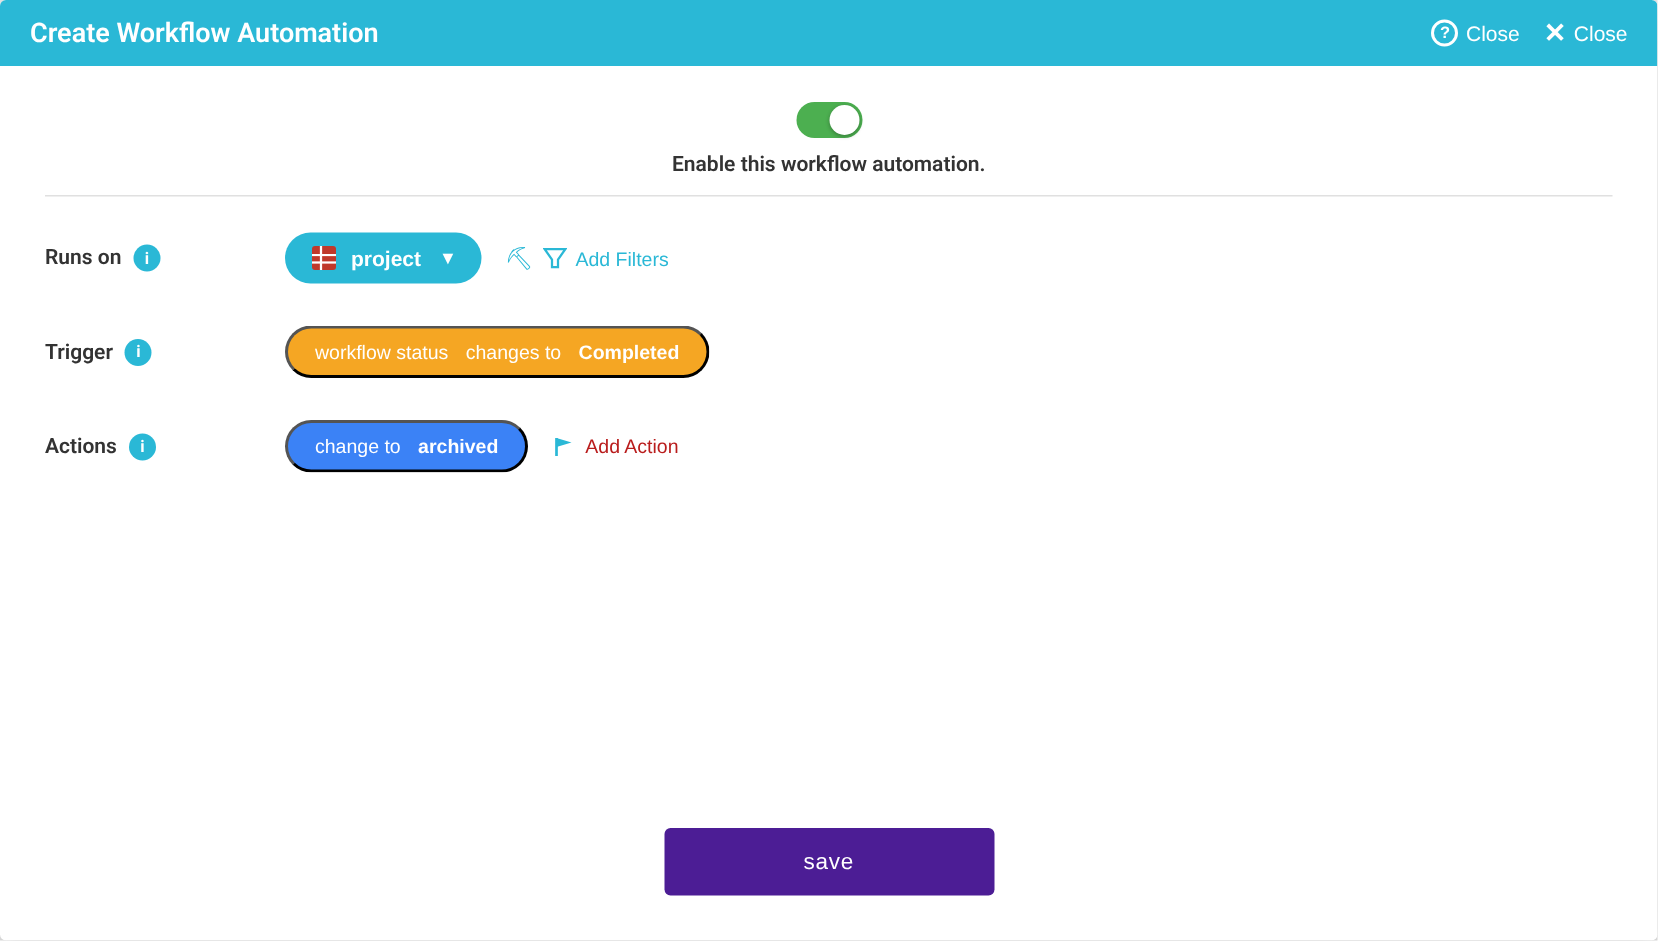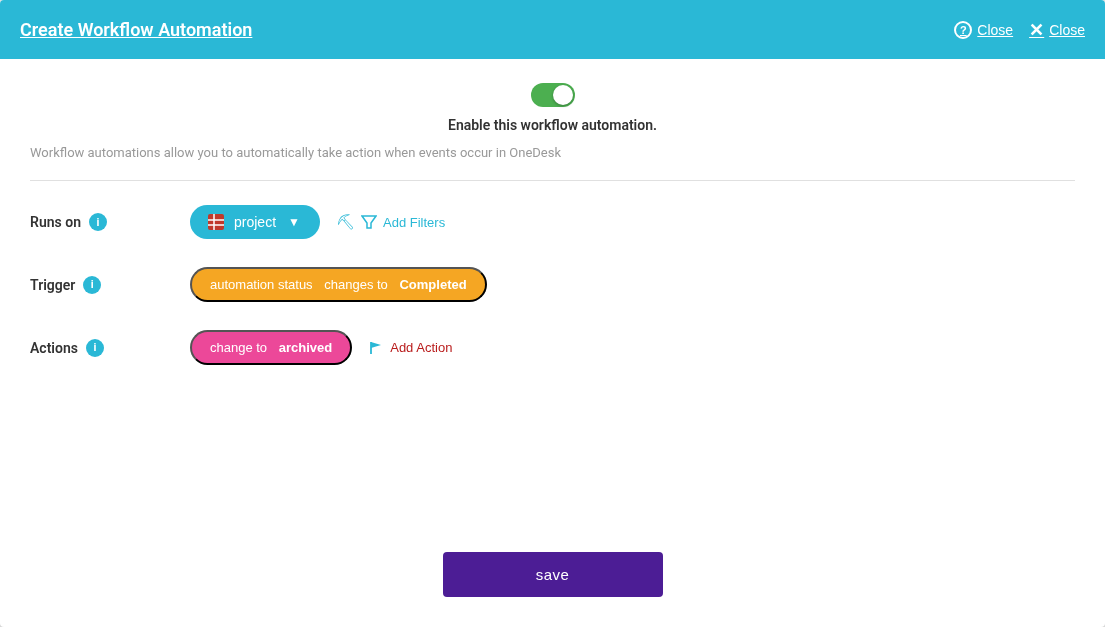--- a/index.html
+++ b/index.html
@@ -18,26 +18,25 @@
       border-radius: 4px;
       overflow: hidden;
       display: flex;
       flex-direction: column;
       box-shadow: 0 4px 20px rgba(0,0,0,0.3);
     }
     .header {
       background: #2ab8d6;
       color: #fff;
       padding: 0 20px;
-      height: 59px;
+      height: 44px;
       display: flex;
       align-items: center;
       justify-content: space-between;
       flex-shrink: 0;
-      text-decoration: underline;
     }
     .header-title {
       font-size: 18px;
       font-weight: 600;
       color: #fff;
     }
     .header-actions {
       display: flex;
       align-items: center;
       gap: 16px;
@@ -153,21 +152,21 @@
       gap: 16px;
       flex: 1;
     }
     .project-dropdown {
       background: #2ab8d6;
       color: #fff;
       border: none;
       border-radius: 20px;
       padding: 7px 16px;
       font-size: 14px;
-      font-weight: 400;
+      font-weight: 700;
       cursor: pointer;
       display: flex;
       align-items: center;
       gap: 8px;
       min-width: 130px;
     }
     .dropdown-arrow {
       font-size: 12px;
       margin-left: 4px;
     }
@@ -194,21 +193,21 @@
       font-size: 13px;
       cursor: pointer;
       display: flex;
       align-items: center;
       gap: 4px;
     }
     .trigger-pill .bold-italic {
       font-weight: 700;
     }
     .action-pill {
-      background: #ec4899;
+      background: #3b82f6;
       color: #fff;
       border-radius: 20px;
       padding: 8px 18px;
       font-size: 13px;
       cursor: pointer;
       display: flex;
       align-items: center;
       gap: 4px;
       justify-content: center;
     }
@@ -263,21 +262,20 @@
     </div>
   </div>
 
   <div class="content">
 
     <div class="toggle-row">
       <div class="toggle"></div>
       <span class="toggle-label">Enable this workflow automation.</span>
     </div>
 
-    <p class="subtitle">Workflow automations allow you to automatically take action when events occur in OneDesk</p>
 
     <hr class="divider">
 
     <div class="form-row">
       <div class="row-label-group">
         <span class="row-label">Runs on</span>
         <div class="info-icon">i</div>
       </div>
       <div class="row-content">
         <button class="project-dropdown">
@@ -302,21 +300,21 @@
       </div>
     </div>
 
     <div class="form-row">
       <div class="row-label-group">
         <span class="row-label">Trigger</span>
         <div class="info-icon">i</div>
       </div>
       <div class="row-content">
         <button class="trigger-pill">
-          <span>automation status</span>
+          <span>workflow status</span>
           &nbsp;
           <span>changes to</span>
           &nbsp;
           <span class="bold-italic">Completed</span>
         </button>
       </div>
     </div>
 
     <div class="form-row">
       <div class="row-label-group">

